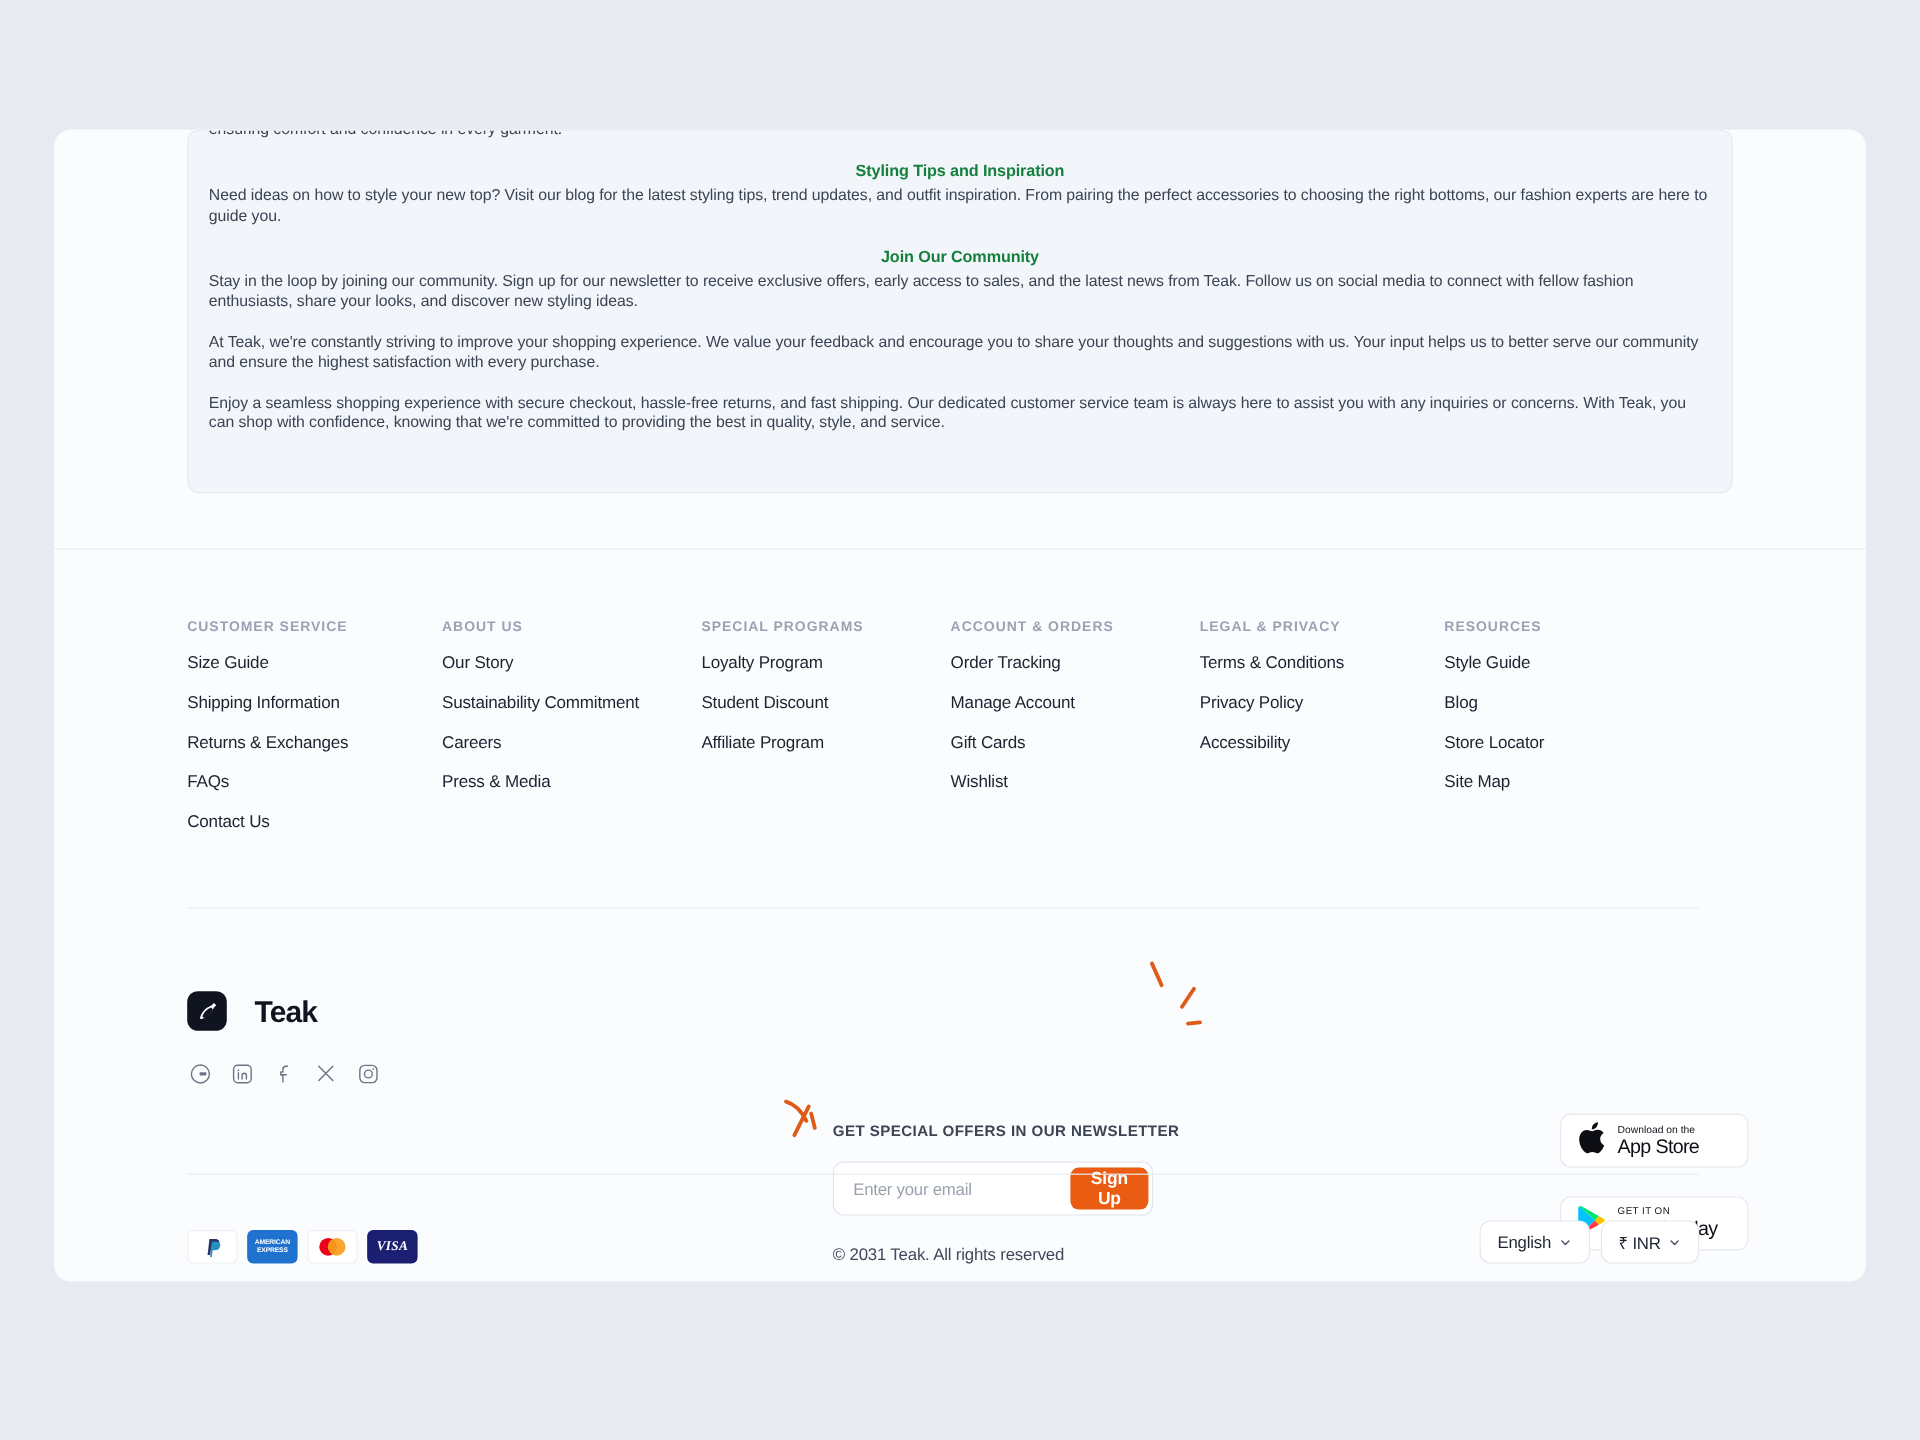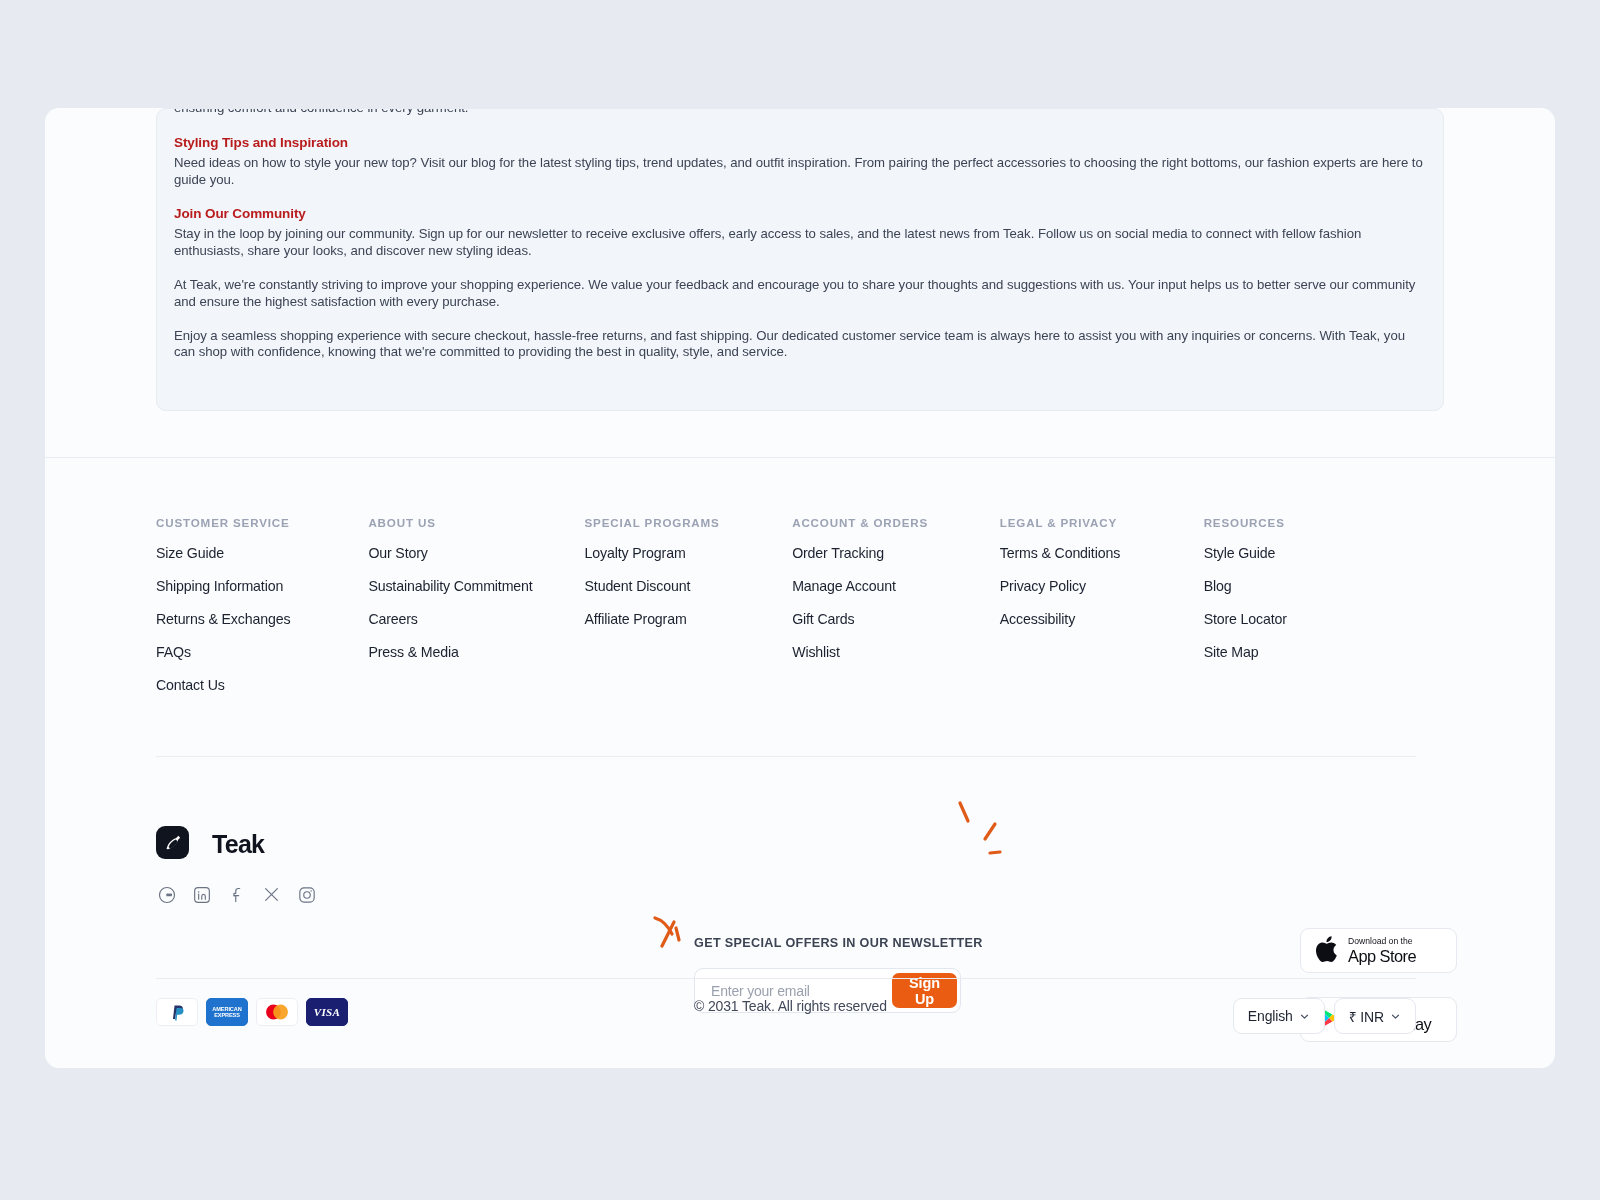--- a/index.html
+++ b/index.html
@@ -27,24 +27,25 @@
     border: 1px solid #e6eaf1;
     border-radius: 10px;
     padding: 0 17px;
     overflow: hidden;
   }
   .block { margin-bottom: 17px; }
   .block:first-child { margin-bottom: 17px; }
   .blk-title {
     font-size: 13.5px;
     font-weight: 600;
-    color: #b91c1c;
+    color: #15803d;
     letter-spacing: -0.1px;
     margin-bottom: 4px;
     line-height: 17px;
+    text-align: center;
   }
   .blk-body {
     font-size: 13.2px;
     color: #3c4454;
     line-height: 16.8px;
     letter-spacing: -0.05px;
   }
   .cut-top {
     font-size: 13.2px;
     color: #3c4454;
@@ -211,21 +212,21 @@
   .hr-bot {
     position: absolute;
     left: 111px; top: 870px;
     width: 1260px; height: 1px;
     background: #e9ecf2;
   }
   .bottombar {
     position: absolute;
     left: 111px; top: 890px;
     width: 1260px; height: 55px;
-    display: flex; align-items: flex-start; justify-content: space-between;
+    display: flex; align-items: flex-end; justify-content: space-between;
   }
   .pays { display: flex; gap: 8px; align-items: center; }
   .pay {
     width: 42px; height: 28px;
     background: #fff;
     border-radius: 5px;
     border: 1px solid #edeff4;
     display: flex; align-items: center; justify-content: center;
     overflow: hidden;
   }

